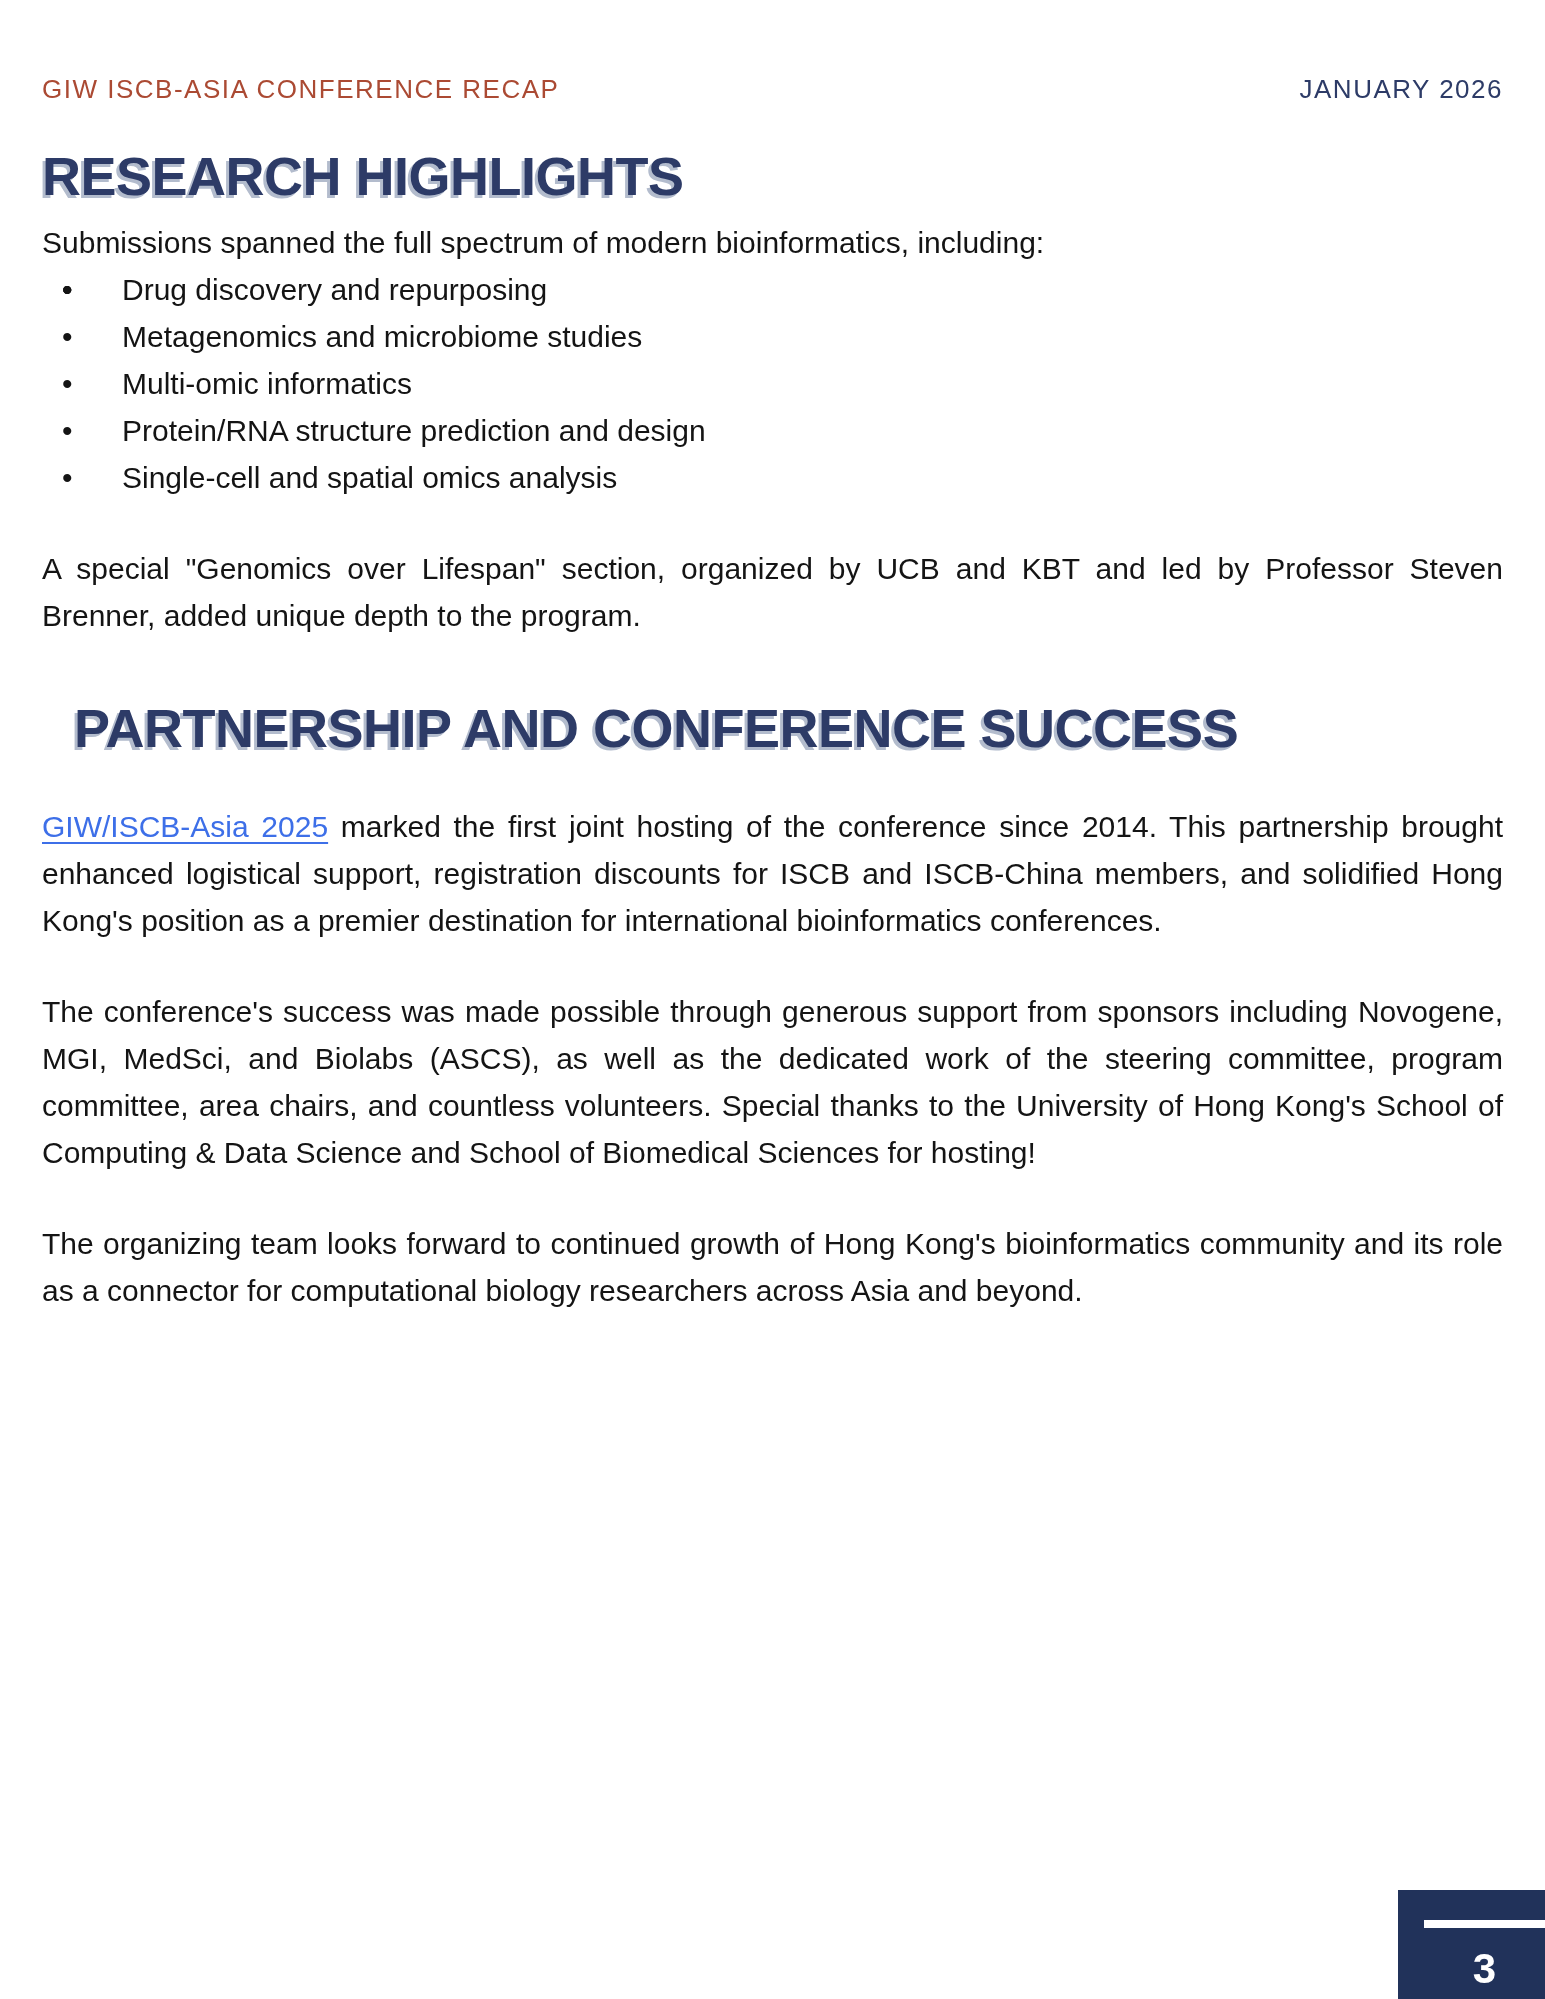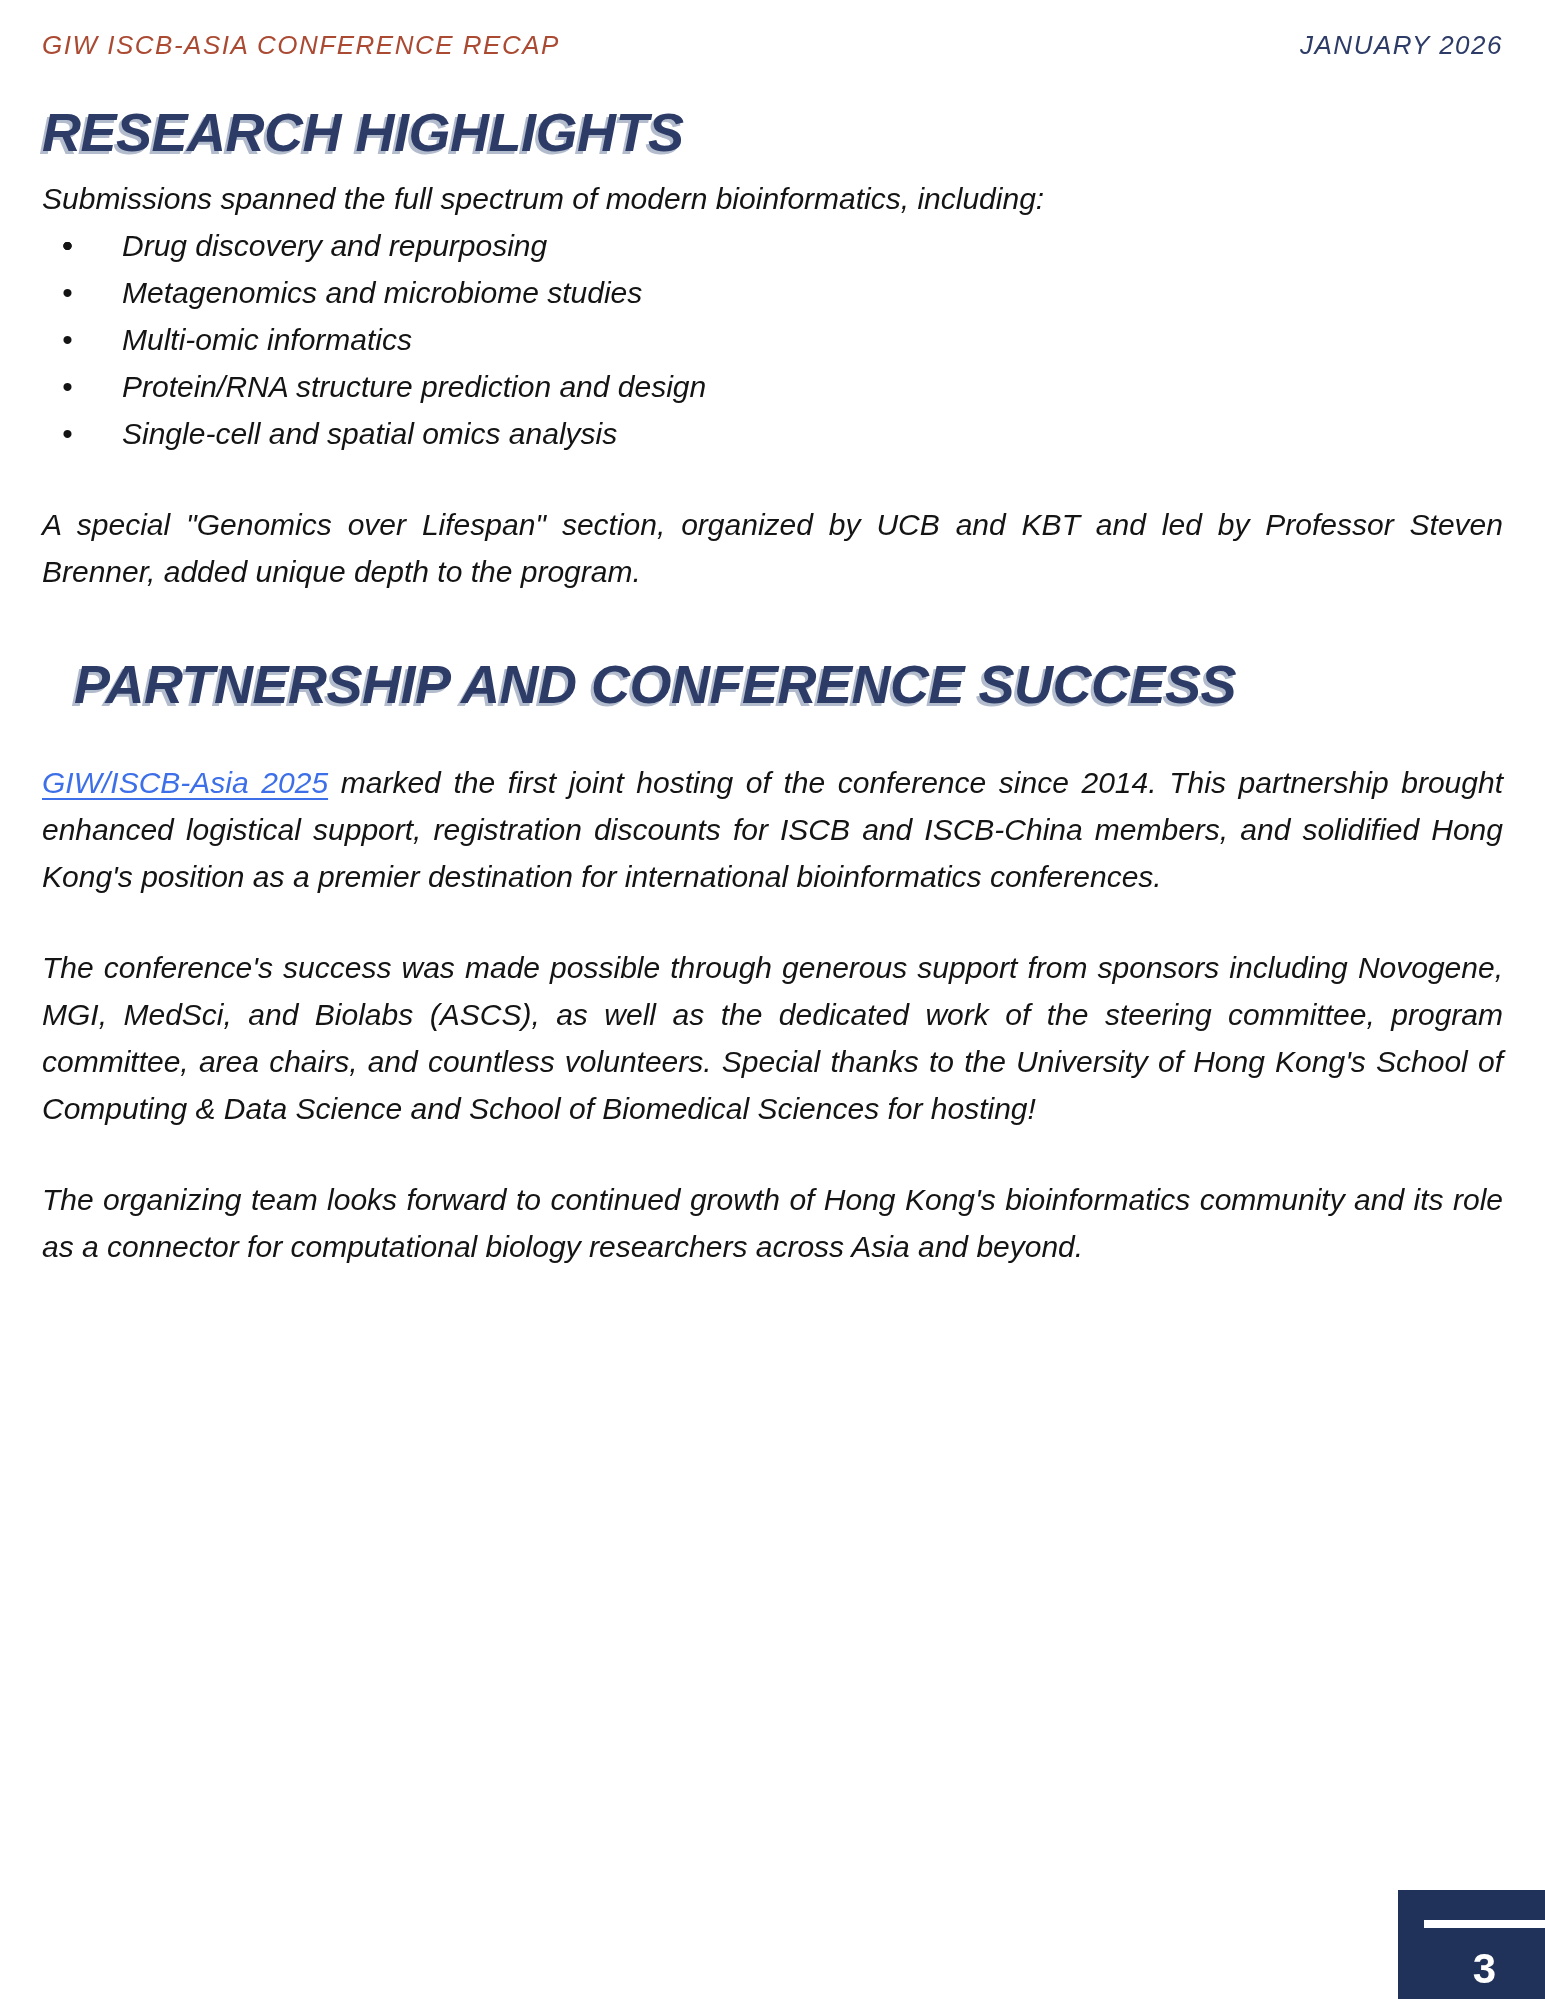--- a/index.html
+++ b/index.html
@@ -11,34 +11,33 @@
     width: 1545px;
     height: 1999px;
     background: #ffffff;
     overflow: hidden;
     font-family: "Liberation Sans", "DejaVu Sans", sans-serif;
     color: #141414;
   }
 
   .content {
     padding: 30px 42px 0 42px;
-    font-style: italic;
   }
 
   
   .page-header {
     display: flex;
     justify-content: space-between;
     align-items: baseline;
     font-size: 26px;
     letter-spacing: 1.5px;
     font-weight: 500;
   }
   .header-left  { color: var(--red, #ab4a33); }
-  .header-right { color: var(--navy, #2d3b67); }
+  .header-right { color: var(--navy, #2d3b67); margin-top: 44px; }
 
   
   .section-title {
     margin-top: 40px;
     font-size: 54px;
     line-height: 1.15;
     font-weight: 700;
     letter-spacing: -0.5px;
     color: var(--navy, #2d3b67);
     text-shadow: -3px 3px 0 var(--heading_shadow, #b3bccd);

